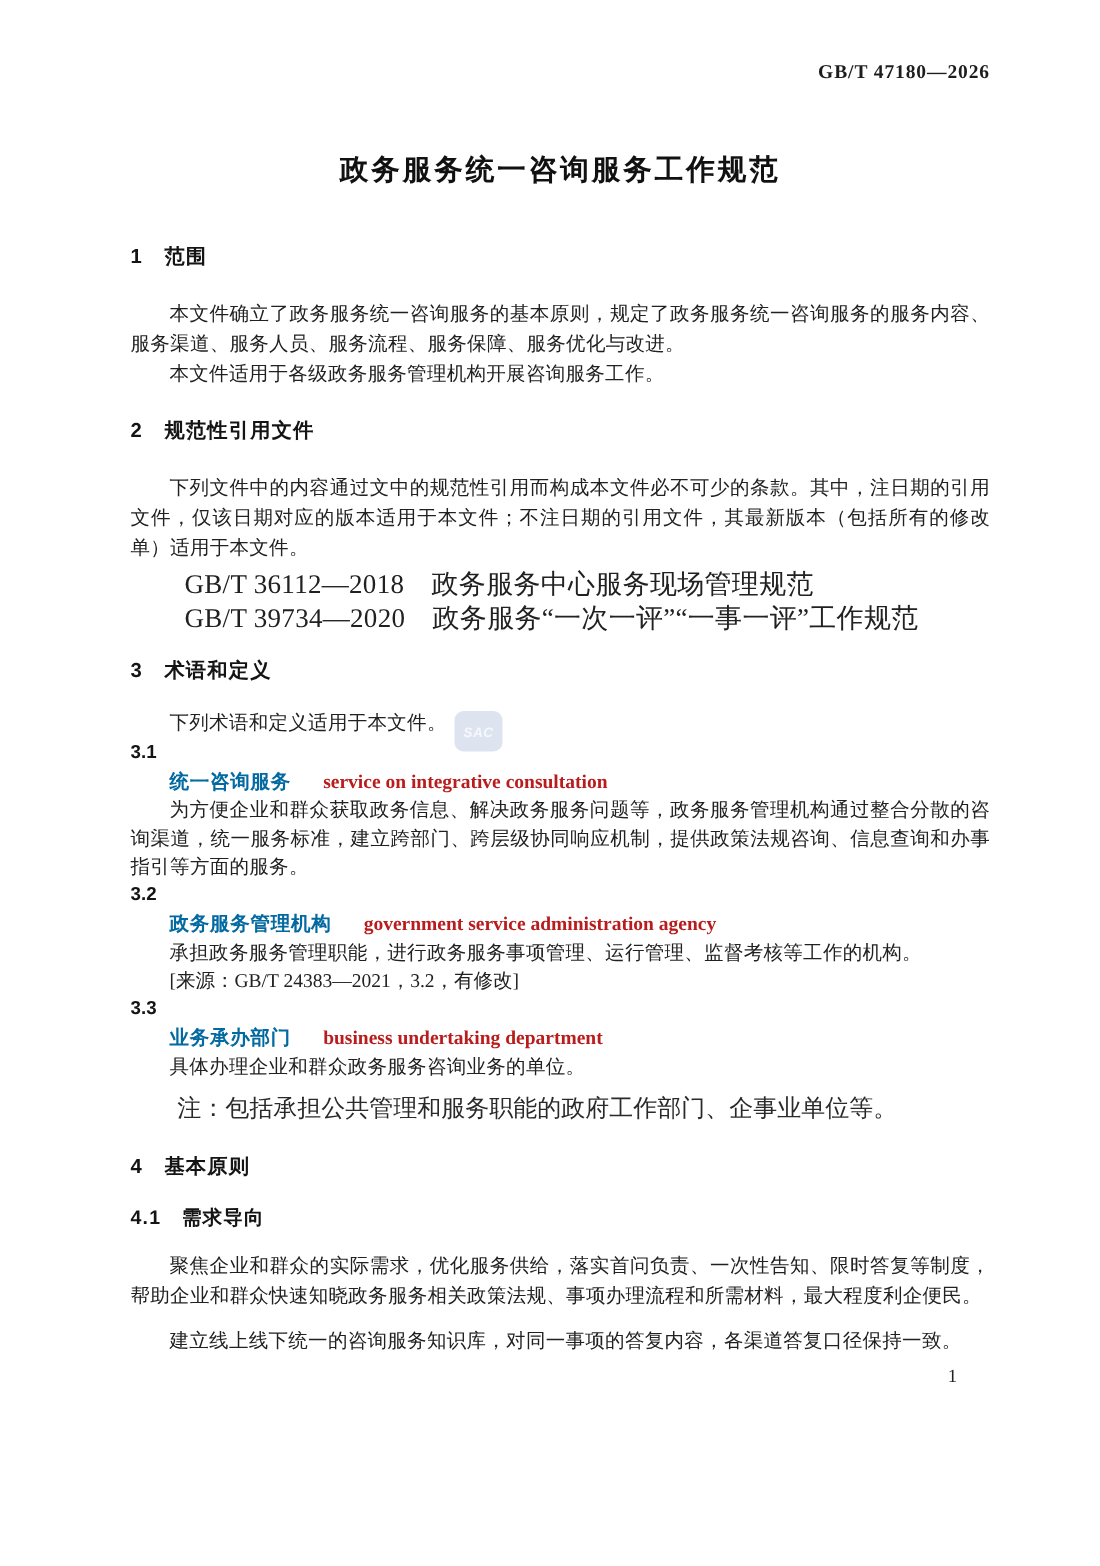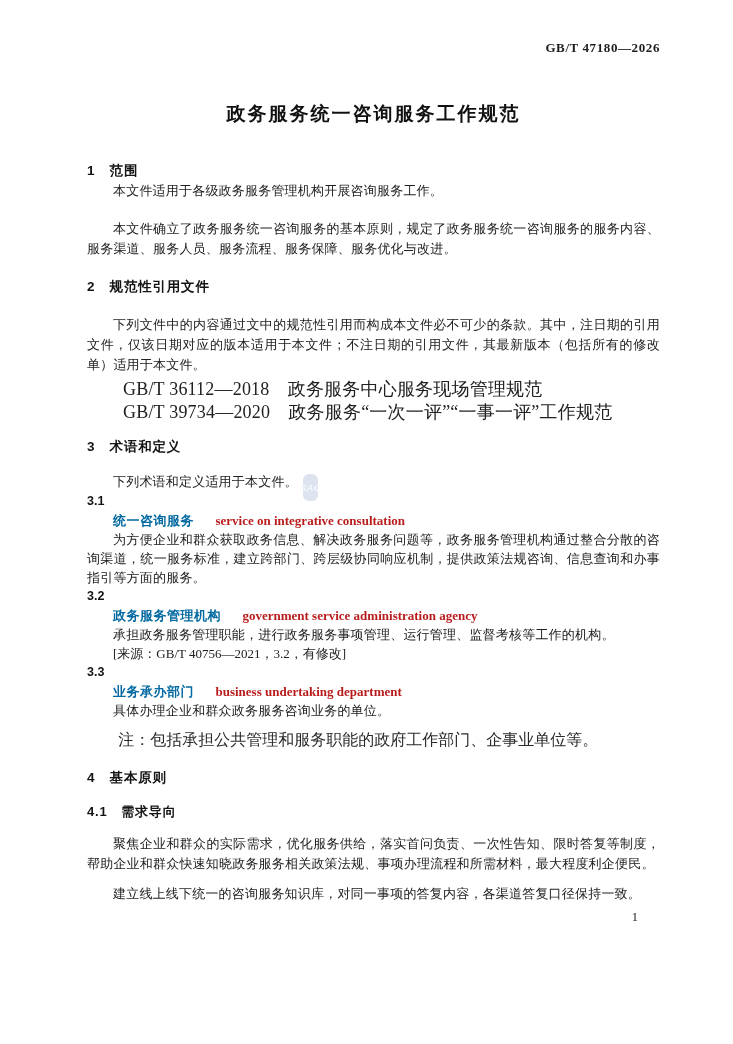--- a/index.html
+++ b/index.html
@@ -116,21 +116,21 @@
     margin: 12px;
     font-size: 16px;
     line-height: 16px;
     text-indent: 1.2em;
     color: #2a2a2a;
   }
   .watermark {
     position: absolute;
     left: 303px;
     top: 474px;
-    width: 15px;
+    width: 32px;
     height: 27px;
     background: #dde4f0;
     border-radius: 6px;
     display: flex;
     align-items: center;
     justify-content: center;
     font-family: Liberation Sans, sans-serif;
     font-style: italic;
     font-weight: bold;
     font-size: 9px;
@@ -156,22 +156,22 @@
 
   <div class="content">
 
     <div class="std-header">
       <span>GB/T 47180—2026</span>
     </div>
 
     <h1 class="doc-title">政务服务统一咨询服务工作规范</h1>
 
     <h2 class="sec-heading h-sec1">1　范围</h2>
+    <p class="body-p p-first">本文件确立了政务服务统一咨询服务的基本原则，规定了政务服务统一咨询服务的服务内容、服务渠道、服务人员、服务流程、服务保障、服务优化与改进。</p>
     <p class="body-p">本文件适用于各级政务服务管理机构开展咨询服务工作。</p>
-    <p class="body-p p-first">本文件确立了政务服务统一咨询服务的基本原则，规定了政务服务统一咨询服务的服务内容、服务渠道、服务人员、服务流程、服务保障、服务优化与改进。</p>
 
     <h2 class="sec-heading h-sec2">2　规范性引用文件</h2>
     <p class="body-p p-s2">下列文件中的内容通过文中的规范性引用而构成本文件必不可少的条款。其中，注日期的引用文件，仅该日期对应的版本适用于本文件；不注日期的引用文件，其最新版本（包括所有的修改单）适用于本文件。</p>
     <p class="ref-item ref-1">GB/T 36112—2018　政务服务中心服务现场管理规范</p>
     <p class="ref-item ref-2">GB/T 39734—2020　政务服务“一次一评”“一事一评”工作规范</p>
 
     <h2 class="sec-heading h-sec3">3　术语和定义</h2>
     <p class="body-p intro-p">下列术语和定义适用于本文件。</p>
 
     <p class="term-num">3.1</p>
@@ -180,21 +180,21 @@
       <span class="term-en">service on integrative consultation</span>
     </p>
     <p class="term-def">为方便企业和群众获取政务信息、解决政务服务问题等，政务服务管理机构通过整合分散的咨询渠道，统一服务标准，建立跨部门、跨层级协同响应机制，提供政策法规咨询、信息查询和办事指引等方面的服务。</p>
 
     <p class="term-num">3.2</p>
     <p class="term-line">
       <span class="term-zh">政务服务管理机构</span>
       <span class="term-en">government service administration agency</span>
     </p>
     <p class="term-def">承担政务服务管理职能，进行政务服务事项管理、运行管理、监督考核等工作的机构。</p>
-    <p class="term-src">[来源：GB/T 40756—2021，3.2，有修改]</p>
+    <p class="term-src">[来源：GB/T 24383—2021，3.2，有修改]</p>
 
     <p class="term-num">3.3</p>
     <p class="term-line">
       <span class="term-zh">业务承办部门</span>
       <span class="term-en">business undertaking department</span>
     </p>
     <p class="term-def">具体办理企业和群众政务服务咨询业务的单位。</p>
     <p class="term-note">注：包括承担公共管理和服务职能的政府工作部门、企事业单位等。</p>
 
     <h2 class="sec-heading h-sec4">4　基本原则</h2>

